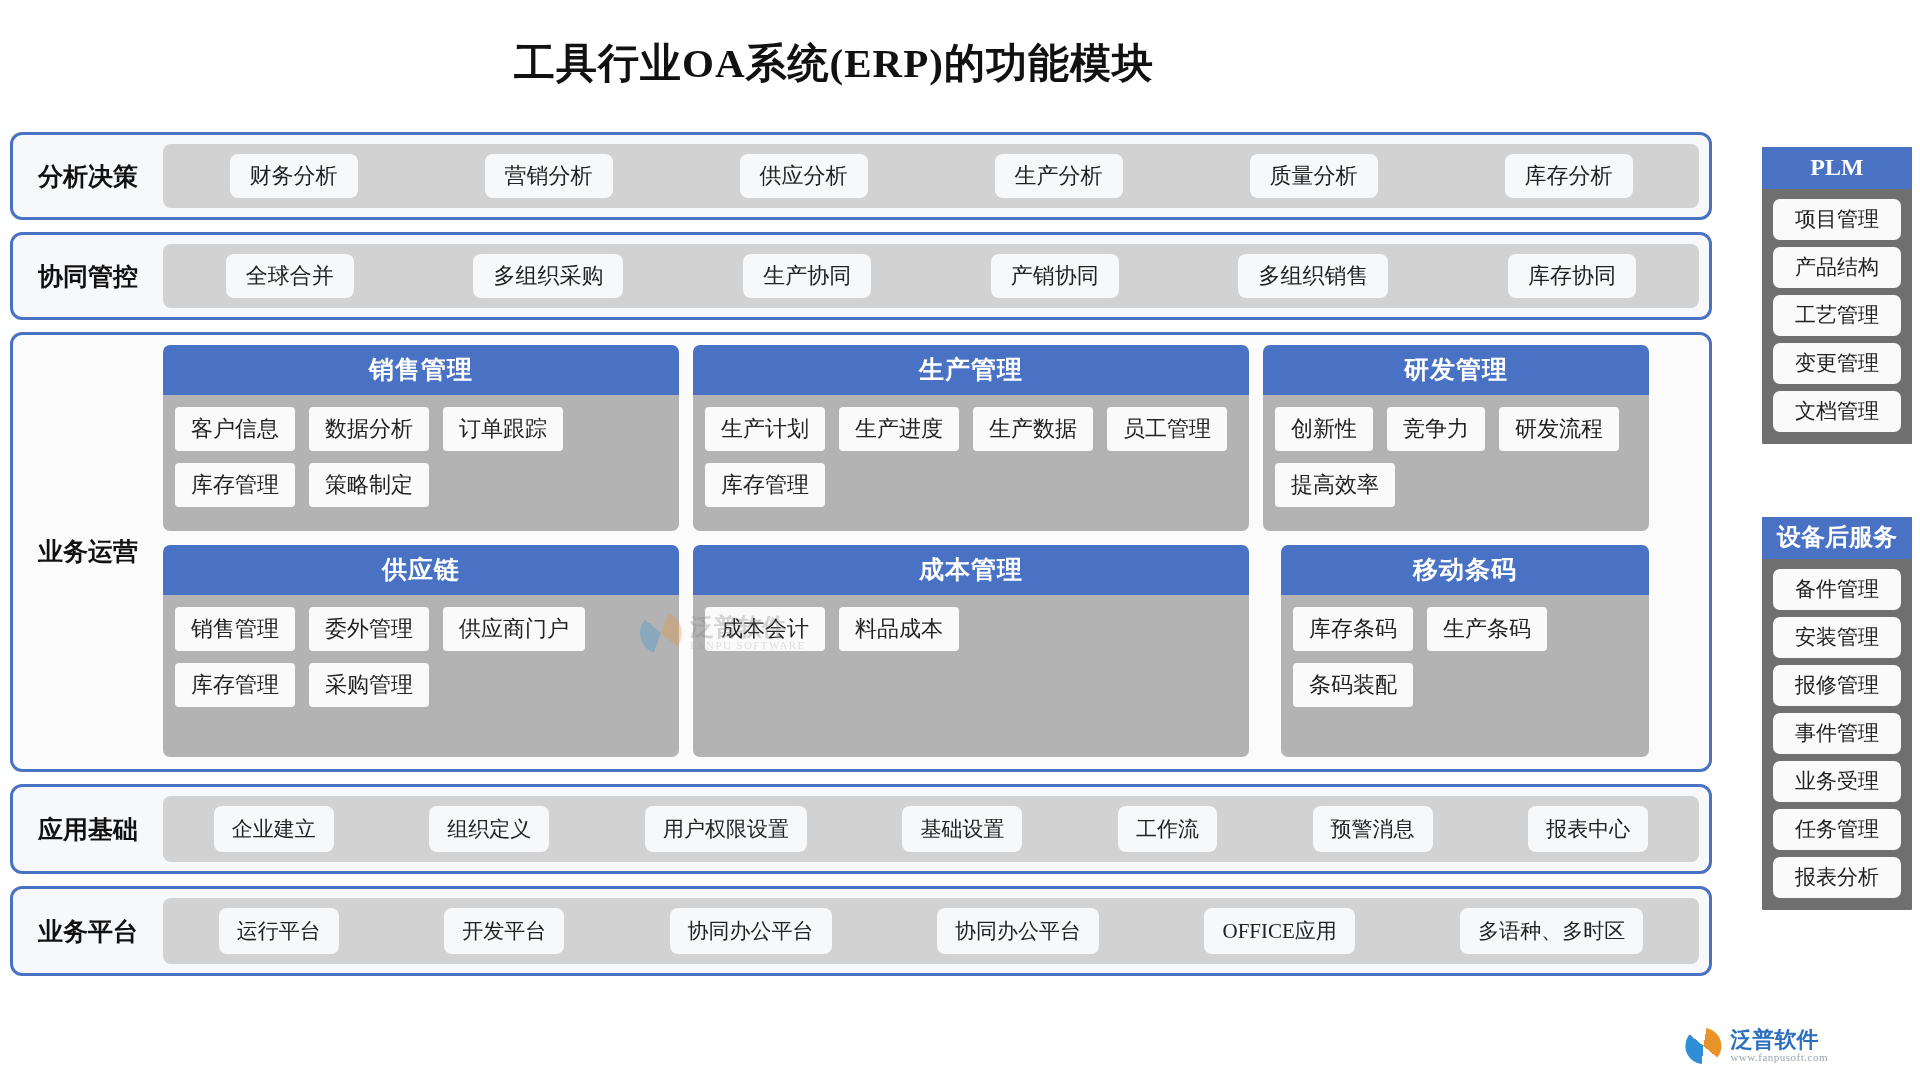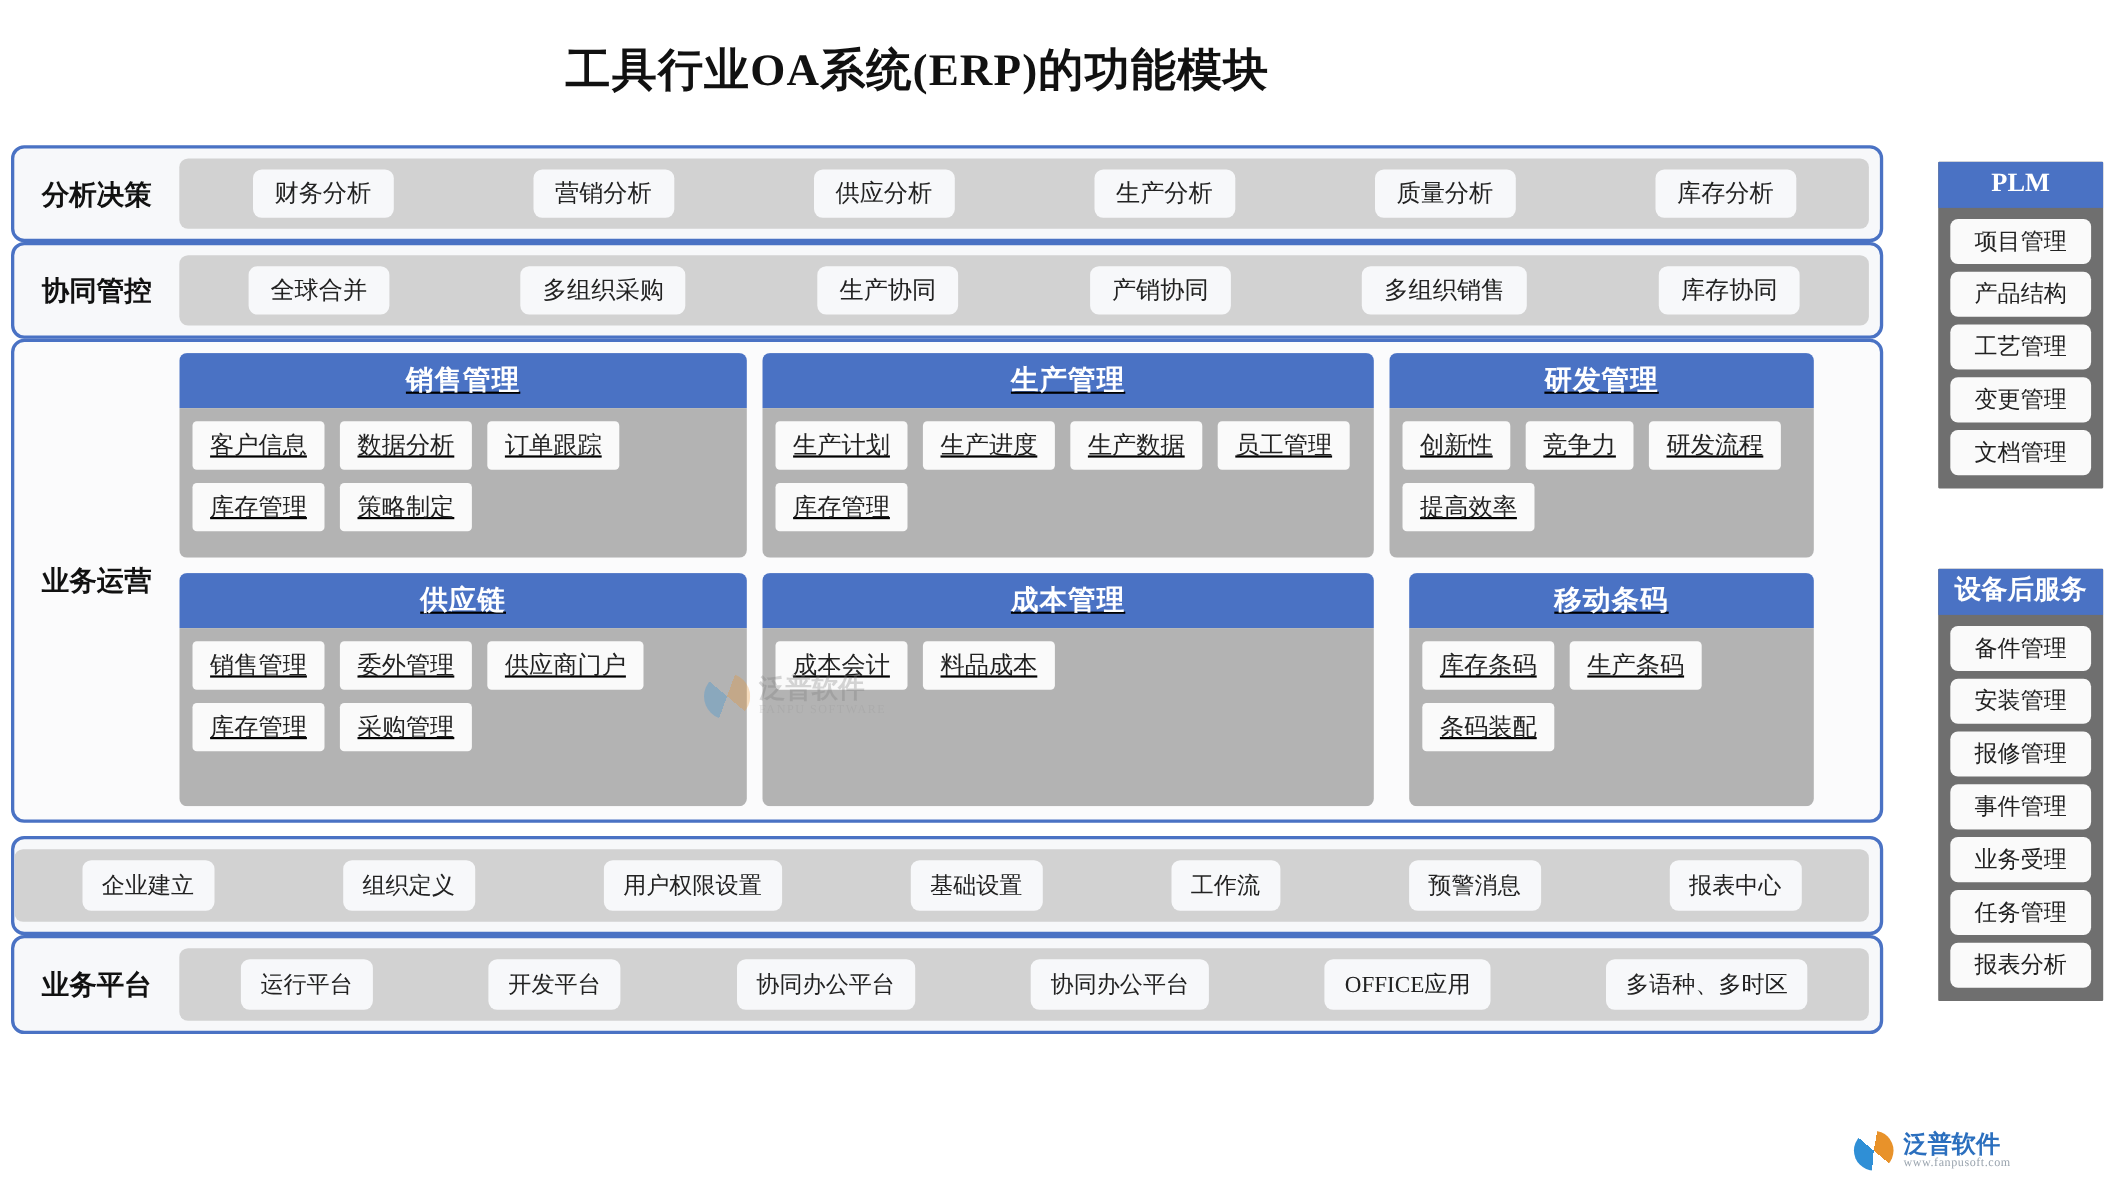--- a/index.html
+++ b/index.html
@@ -29,21 +29,21 @@
     width: 1702px;
   }
 
   
   .band {
     border: 3px solid #4a72c4;
     border-radius: 12px;
     background: #f7f8fa;
     display: flex;
     align-items: stretch;
-    margin-bottom: 0;
+    margin-bottom: 12px;
     overflow: hidden;
   }
   .band-label {
     flex: 0 0 150px;
     display: flex; align-items: center; justify-content: center;
     font-size: 25px; font-weight: bold; color: #111;
     padding: 0 6px;
   }
   .band-inner {
     flex: 1;
@@ -80,21 +80,21 @@
   }
   .ops-label {
     flex: 0 0 150px;
     display: flex; align-items: center; justify-content: center;
     font-size: 25px; font-weight: bold; color: #111;
   }
   .ops-content { flex: 1; }
   .ops-row { display: flex; gap: 14px; margin-bottom: 14px; }
   .ops-row:last-child { margin-bottom: 0; }
 
-  .card { border-radius: 7px; overflow: hidden; display: flex; flex-direction: column; text-decoration: underline; }
+  .card { border-radius: 7px; overflow: hidden; display: flex; flex-direction: column; }
   .card-head {
     background: #4a72c4;
     color: #fff;
     text-align: center;
     font-size: 25px;
     font-weight: bold;
     padding: 8px 4px 9px;
     letter-spacing: 1px;
   }
   .card-body {
@@ -298,20 +298,21 @@
               <div class="chip">生产条码</div>
               <div class="chip">条码装配</div>
             </div>
           </div>
         </div>
 
       </div>
     </div>
 
     <div class="band">
+      <div class="band-label">应用基础</div>
       <div class="band-inner">
         <div class="pill sm">企业建立</div>
         <div class="pill sm">组织定义</div>
         <div class="pill sm">用户权限设置</div>
         <div class="pill sm">基础设置</div>
         <div class="pill sm">工作流</div>
         <div class="pill sm">预警消息</div>
         <div class="pill sm">报表中心</div>
       </div>
     </div>

